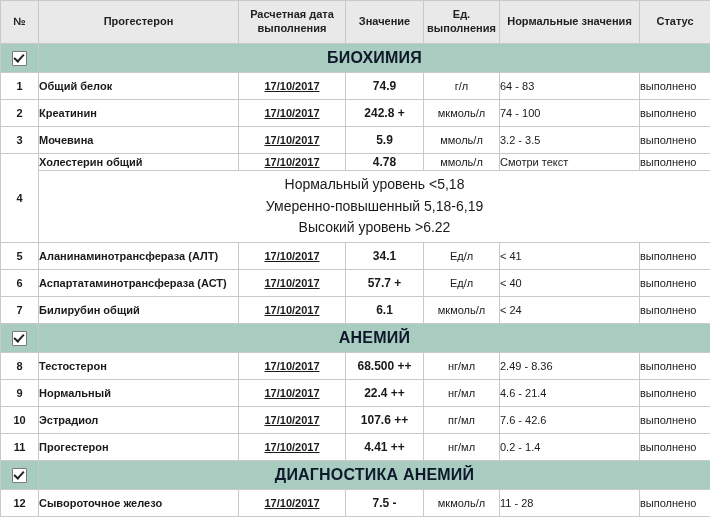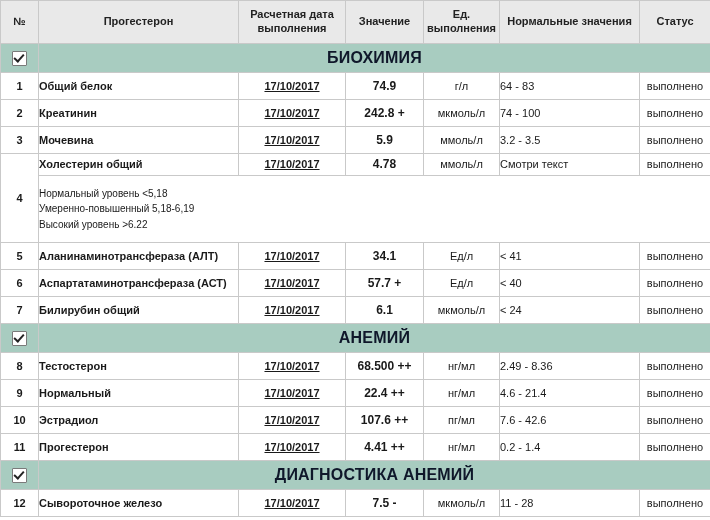--- a/index.html
+++ b/index.html
@@ -72,21 +72,20 @@
   td.unit {
     text-align: center;
     font-size: 11px;
     margin-top: 21px;
   }
   td.norm {
     text-align: left;
     font-size: 11px;
   }
   td.status {
-    text-align: center;
     font-size: 11px;
   }
   tr.group td {
     background: #a8ccc0;
     height: 28px;
   }
   tr.group td.group-title {
     text-align: center;
     font-weight: bold;
     font-size: 16px;
@@ -112,21 +111,22 @@
     position: absolute;
     left: 3px;
     top: 0px;
     width: 4px;
     height: 8px;
     border: solid #222;
     border-width: 0 2px 2px 0;
     transform: rotate(42deg);
   }
   td.note {
-    font-size: 10px;
+    text-align: center;
+    font-size: 14px;
     line-height: 1.55;
     padding: 10px 4px 12px 4px;
     color: #1a1a1a;
   }
   td.note div { white-space: pre; }
   tr.tall td.num { height: 88px; }
 </style>
 </head>
 <body>
 

